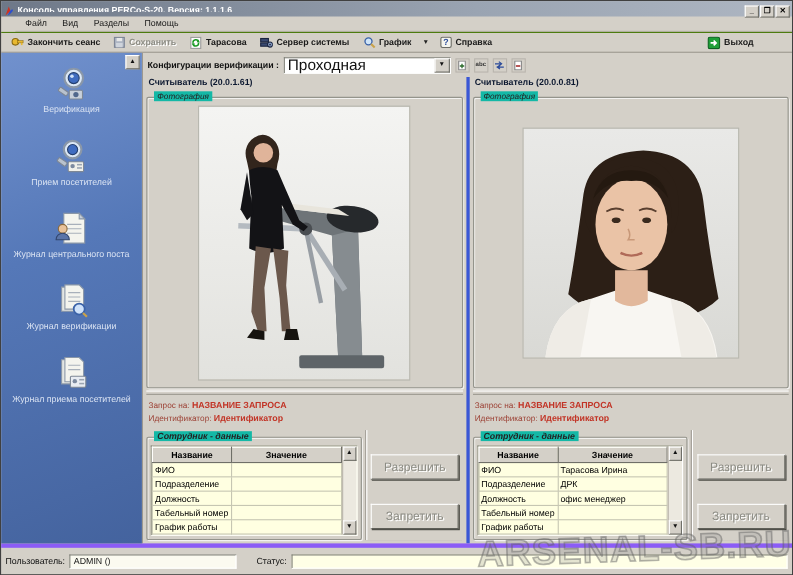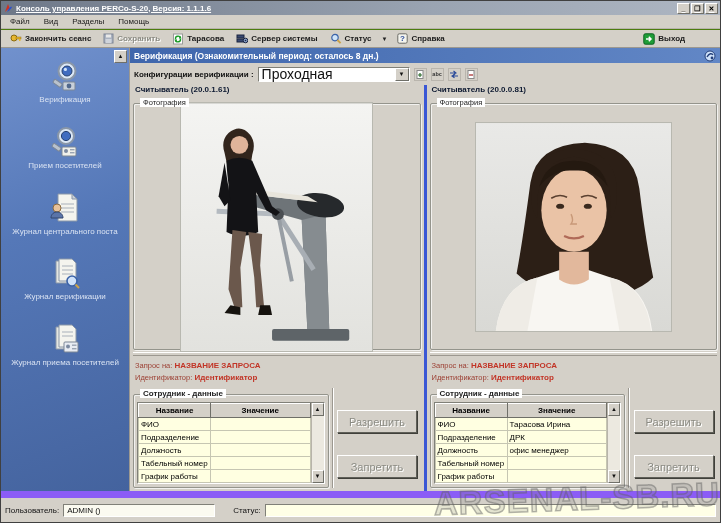--- a/index.html
+++ b/index.html
@@ -3,29 +3,29 @@
 <meta charset="utf-8">
 <style>
   * { margin:0; padding:0; box-sizing:border-box; }
   html,body { width:721px; height:523px; background:#808080; }
   body { font-family:"Liberation Sans", sans-serif; }
   .window { position:relative; width:721px; height:523px; background:#d4d0c8; overflow:hidden;
             border:1px solid #404040; display:flex; flex-direction:column; }
 
   
   .titlebar { height:14px; flex:0 0 14px; background:linear-gradient(90deg,#6e7888,#9aa4b2 60%,#aeb6c2);
-              display:flex; align-items:center; padding:4px 2px; color:#fff; font-size:8px; font-weight:bold;text-decoration:underline; }
+              display:flex; padding:4px 2px; color:#fff; font-size:8px; font-weight:bold; }
   .titlebar .title { flex:1; margin-left:3px; white-space:nowrap; overflow:hidden; }
   .winbtn { width:13px; height:11px; margin-left:1px; background:#d4d0c8; font-size:7px; line-height:9px;
             text-align:center; color:#000; font-weight:bold;
             border:1px solid; border-color:#fff #6f6f68 #6f6f68 #fff; }
 
   
   .menubar { height:14px; flex:0 0 14px; display:flex; align-items:center; font-size:8px; color:#1a1a1a;
-             border-bottom:1px solid #b8b4ac; padding-left:2px; }
+             border-bottom:1px solid #b8b4ac; padding-left:2px;margin-left:13px; }
   .menubar span { padding:1px 7px; }
 
   
   .toolbar { height:19px; flex:0 0 19px; display:flex; align-items:center; font-size:8px; font-weight:bold;
              color:#1a1a1a; border-top:1px solid #4d7c0f; border-bottom:1px solid #9c9890; padding:0 4px; gap:2px; }
   .tbtn { display:flex; align-items:center; gap:3px; padding:1px 5px; white-space:nowrap; }
   .tbtn.disabled { color:#8c8c84; text-shadow:1px 1px 0 #fff; }
   .tbtn .ic { display:inline-block; }
   .tb-spacer { flex:1; }
   .drop-arrow { font-size:6px; color:#222; padding:0 3px; }
@@ -56,22 +56,22 @@
   .mini-btn { width:13px; height:13px; background:#d4d0c8; border:1px solid #b9b5ad; display:flex;
               align-items:center; justify-content:center; font-size:6.5px; font-weight:normal; }
 
   
   .panels { flex:1; display:flex; min-height:0; }
   .vsplit { width:3px; flex:0 0 3px; background:#3a57d5; }
   .panel { flex:1; display:flex; flex-direction:column; min-width:0; padding:0 3px; }
   .reader-cap { height:13px; flex:0 0 13px; font-size:8px; font-weight:bold; color:#0c1830; padding-left:2px; }
   .groupbox { position:relative; border:1px solid #94948c; border-radius:2px;
               box-shadow:1px 1px 0 rgba(255,255,255,.7), inset 1px 1px 0 rgba(255,255,255,.7);justify-content:flex-end; }
-  .groupbox > .legend { position:absolute; top:-6px; left:6px; background:#ffffff; padding:0 3px;
-                        font-size:7.5px; color:#222; }
+  .groupbox > .legend { position:absolute; top:-6px; left:6px; background:#14b8a6; padding:0 3px;
+                        font-size:7.5px; color:#222;font-style:italic; }
   .photo-group { flex:1; margin-top:5px; display:flex; align-items:center; justify-content:center; min-height:0; }
   .photo { border:1px solid #b8b8b0; }
   .hdivider { height:4px; flex:0 0 4px; margin:2px 0; background:#d4d0c8;
               border-top:1px solid #fff; border-bottom:1px solid #9c9890; }
   .request { flex:0 0 30px; font-size:7.5px; padding:2px 2px 0 2px; line-height:1.45; }
   .request .rlabel { color:#9c4034; }
   .request .rvalue { color:#c23426; font-weight:bold; font-size:8px; }
   .bottomrow { flex:0 0 98px; display:flex; gap:4px; padding-bottom:3px; }
   .emp-group { flex:1; margin-top:6px; padding:7px 3px 3px 3px; display:flex; min-width:0; }
   .emp-group > .legend { font-weight:bold; font-size:8px; }
@@ -87,21 +87,21 @@
             font-size:6px; text-align:center; line-height:11px; color:#111; }
   .sb-track { flex:1; }
   .btncol { width:88px; flex:0 0 88px; display:flex; flex-direction:column; align-items:center;
             border-left:1px solid #fff; box-shadow:-1px 0 0 #9c9890; padding-top:22px; gap:22px; }
   .push { width:80px; height:23px; background:#d4d0c8; border:1px solid; border-color:#fff #5f5f58 #5f5f58 #fff;
           box-shadow:1px 1px 0 #40403a; font-size:11px; color:#8c8c84; text-shadow:1px 1px 0 #fff;
           display:flex; align-items:center; justify-content:center; }
 
   
   .statusbar { height:17px; flex:0 0 17px; display:flex; align-items:center; font-size:8px; color:#111;
-               border-top:7px solid #8b5cf6; padding:12px 4px; gap:4px; }
+               border-top:4px solid #8b5cf6; padding:12px 4px; gap:4px; }
   .sunken { height:13px; border:1px solid; border-color:#808078 #fff #fff #808078; background:#fbfaf0;
             display:flex; align-items:center; padding:0 3px; }
   .user-field { width:152px; }
   .status-field { flex:1; background:#ffffe6; }
 
   .watermark { position:absolute; right:0; bottom:2px; width:400px; text-align:right; font-size:33px;
                font-weight:bold; letter-spacing:1px; color:rgba(130,130,130,0.22);
                -webkit-text-stroke:1.5px rgba(95,95,95,0.45); transform:rotate(-2deg);
                pointer-events:none; z-index:5; white-space:nowrap; }
 </style>
@@ -162,21 +162,21 @@
         <circle cx="9.5" cy="7.5" r="2.3" fill="#8aa0c8" stroke="#1a2440"></circle>
           <circle cx="9.5" cy="7.5" r="0.8" fill="#1a2440"></circle>
       </svg>
       <span>Сервер системы</span>
     </div>
     <div class="tbtn">
       <svg class="ic" width="12" height="12" viewBox="0 0 12 12">
         <circle cx="5" cy="4.6" r="3.2" fill="#cfe4f8" stroke="#3a62a8" stroke-width="1.2"></circle>
         <line x1="7.4" y1="7" x2="10.6" y2="10.2" stroke="#caa24a" stroke-width="1.8"></line>
       </svg>
-      <span>Статус</span>
+      <span>График</span>
     </div>
     <span class="drop-arrow">▼</span>
     <div class="tbtn">
       <svg class="ic" width="11" height="11" viewBox="0 0 11 11">
         <rect x="0.8" y="0.8" width="9.4" height="9.4" rx="1.5" fill="#f4f4ee" stroke="#6a6a64"></rect>
         <text x="5.5" y="8.2" font-size="8" font-weight="bold" text-anchor="middle" fill="#2a4a9a">?</text>
       </svg>
       <span>Справка</span>
     </div>
     <div class="tb-spacer"></div>
@@ -254,28 +254,20 @@
           <rect x="16" y="19" width="14" height="10" rx="1" fill="#e8ecf2" stroke="#7d8795"></rect>
           <circle cx="20" cy="23.5" r="2" fill="#7c8aa0"></circle>
             <rect x="24" y="21.5" width="4.5" height="1.4" fill="#9aa4b2"></rect>
             <rect x="24" y="25" width="4.5" height="1.4" fill="#9aa4b2"></rect>
         </svg>
         <span class="lbl">Журнал приема посетителей</span>
       </div>
     </div>
 
     <div class="main">
-      <div class="caption">
-        <span class="cap-text">Верификация (Ознакомительный период: осталось 8 дн.)</span>
-        <svg width="12" height="12" viewBox="0 0 12 12">
-          <circle cx="6" cy="6" r="5" fill="#cfe2fa" stroke="#24407a"></circle>
-            <path d="M3 7 c2-4 5-4 6-2" fill="none" stroke="#24407a" stroke-width="1.4"></path>
-            <circle cx="8" cy="8" r="1.4" fill="#24407a"></circle>
-        </svg>
-      </div>
 
       <div class="configrow">
         <span>Конфигурации верификации :</span>
         <div class="combo">
           <span class="cv">Проходная</span>
           <span class="cb">▼</span>
         </div>
         <div class="mini-btn">
           <svg width="9" height="9" viewBox="0 0 9 9">
               <rect x="1" y="0.5" width="6" height="8" fill="#fff" stroke="#888"></rect>

